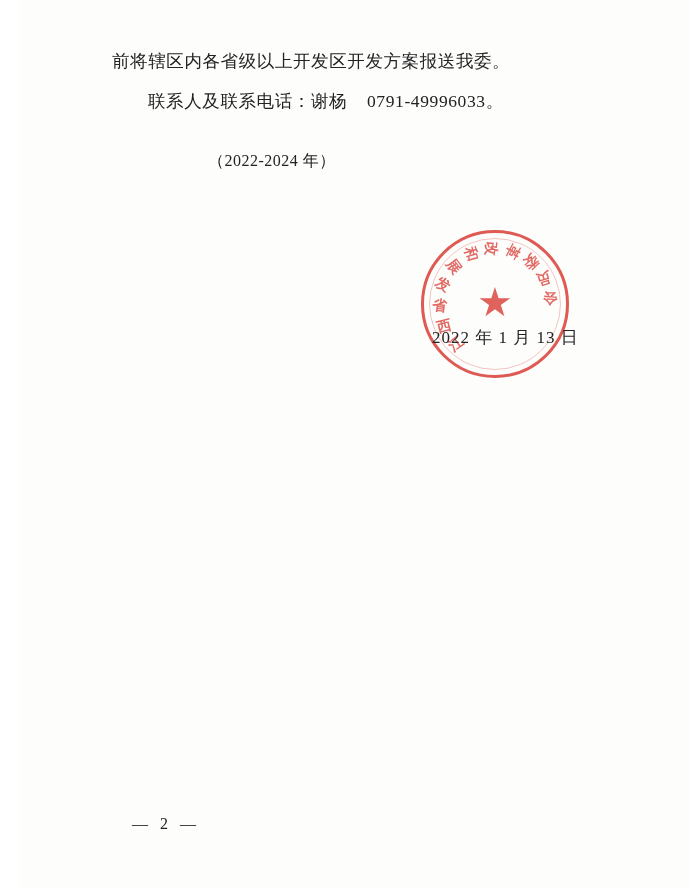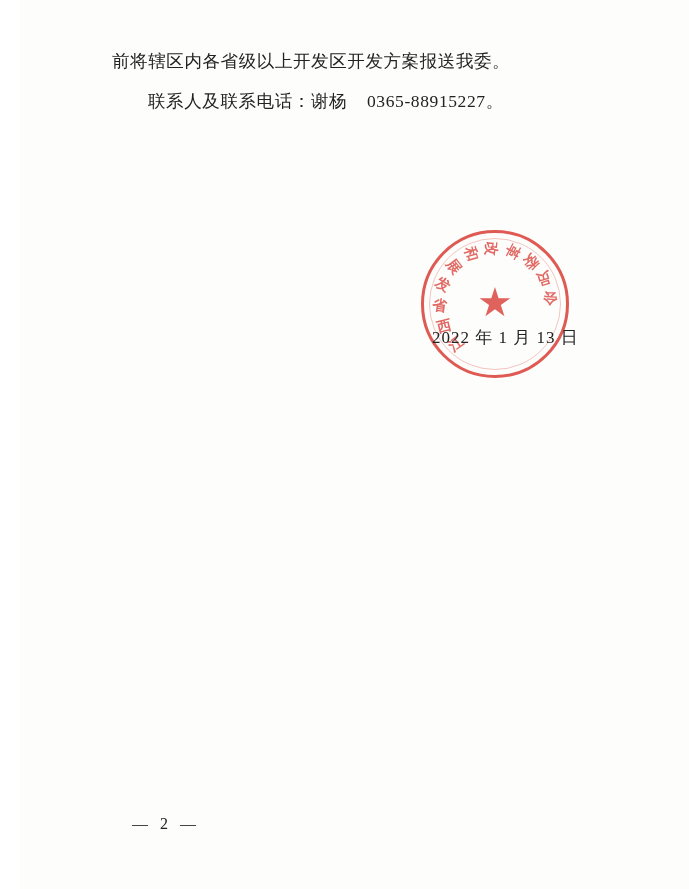--- a/index.html
+++ b/index.html
@@ -138,23 +138,24 @@
 </style>
 </head>
 <body>
 
 <div class="page">
 
   <div class="doc-body">
 
     <p class="para indent-1">前将辖区内各省级以上开发区开发方案报送我委。</p>
 
-    <p class="para indent-2">联系人及联系电话：谢杨    0365-88915227。</p>
+    <p class="para indent-2">联系人及联系电话：谢杨    0791-49996033。</p>
 
     <div class="attach-block">
+      <div class="attach-line2">（2022-2024 年）</div>
     </div>
 
   </div>
 
   <div class="sign-area">
 
     <div class="seal">
       <div class="seal-text">
         <span style="transform: rotate(-126deg) translate(0, -62px) rotate(90deg);">江</span>
         <span style="transform: rotate(-104deg) translate(0, -62px) rotate(90deg);">西</span>

